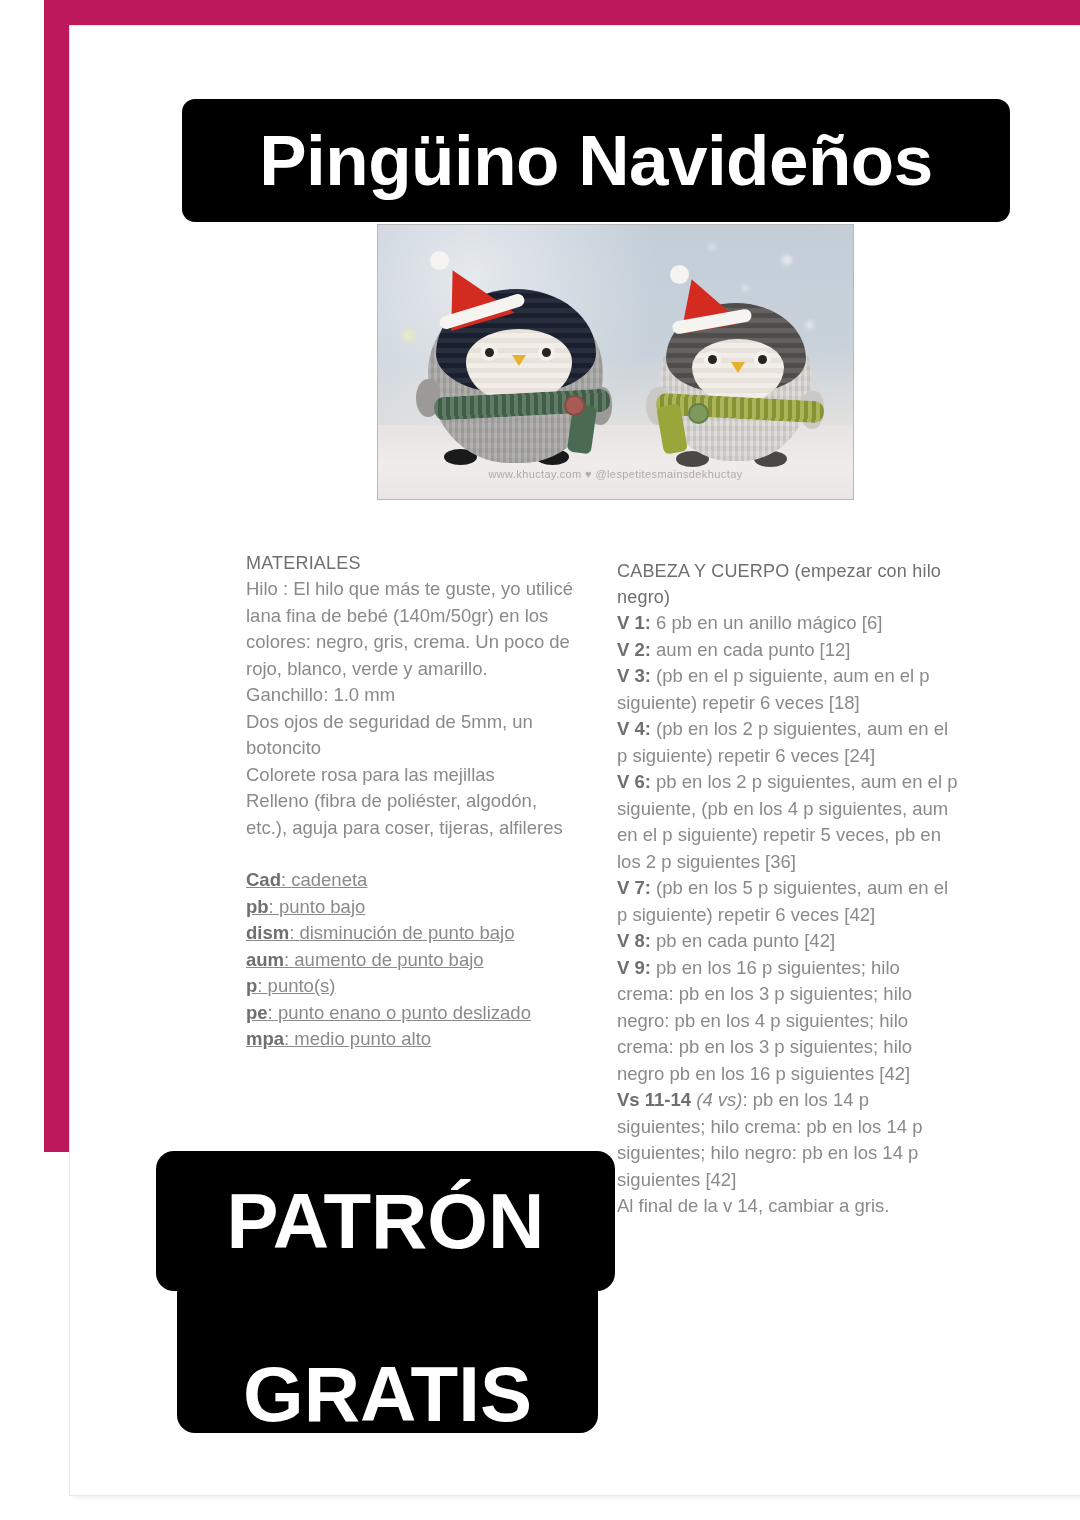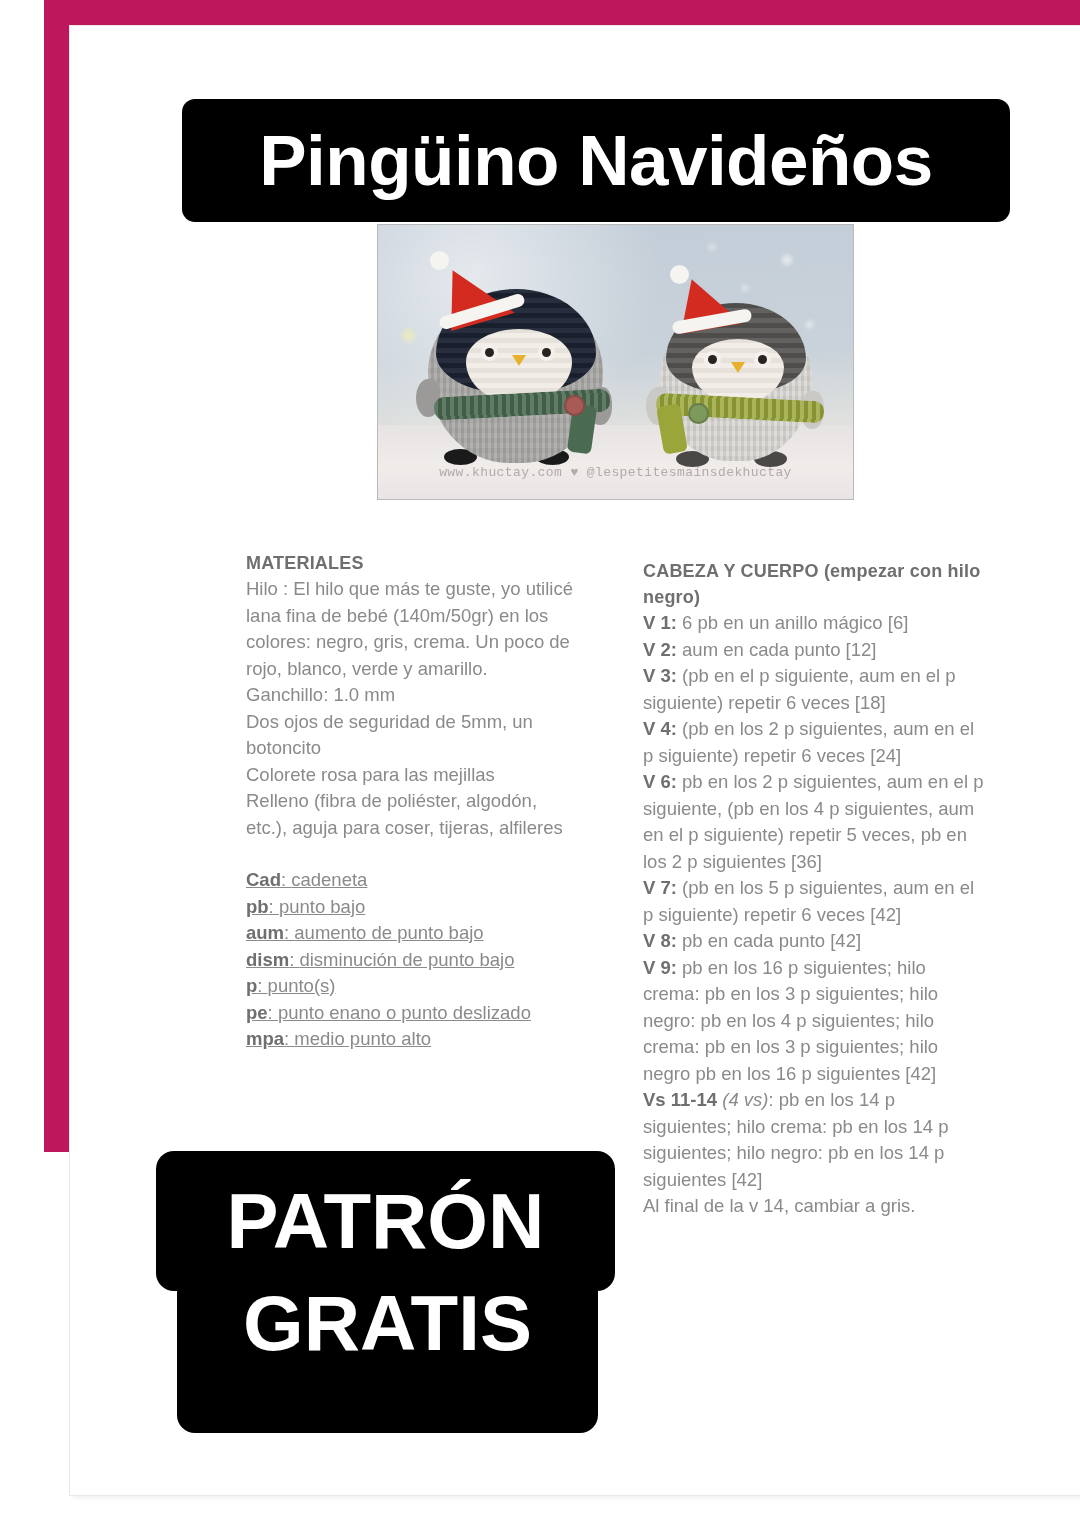--- a/index.html
+++ b/index.html
@@ -162,42 +162,42 @@
     width: 19px; height: 19px;
     border-radius: 50%;
     background: #f6f4f1;
   }
 
   .watermark {
     position: absolute;
     left: 0; right: 0;
     bottom: 19px;
     text-align: center;
-    font-size: 13px;
+    font-size: 11px;
     color: rgba(120,105,105,0.5);
     letter-spacing: 0.4px;
     filter: blur(0.7px);
-    font-family: Liberation Mono, monospace;
+    font-family: Liberation Sans, sans-serif;
   }
 
   
   .col {
     position: absolute;
     color: #8a8a8a;
     font-size: 18.5px;
     line-height: 26.5px;
     font-family: "Liberation Sans", sans-serif;
   }
   .col-left  { left: 176px; top: 524px; width: 336px; }
-  .col-right { left: 573px; top: 532px; width: 344px; }
+  .col-right { left: 547px; top: 532px; width: 344px; }
 
   .col h3 {
     margin: 0;
     font-size: 18px;
-    font-weight: bold;
+    font-weight: normal;
     color: #6f6f6f;
     line-height: 26px;
     letter-spacing: 0.2px;
   }
   .col p {
     margin: 0;
   }
   .col .gap  { height: 14px; }
   .col .gap2 { height: 12px; }
   .col b, .col strong {
@@ -222,21 +222,21 @@
   }
   .badge-bottom {
     position: absolute;
     left: 107px;
     top: 1242px;
     width: 421px;
     height: 165px;
     background: #000000;
     border-radius: 18px;
     display: flex;
-    align-items: flex-start;
+    align-items: flex-end;
     justify-content: center;
     z-index: 6;
     padding-top: 16px;
     box-sizing: border-box;
   }
   .badge-text {
     color: #ffffff;
     font-size: 78px;
     font-weight: bold;
     line-height: 1;
@@ -333,22 +333,22 @@
       <p>Dos ojos de seguridad de 5mm, un botoncito</p>
       <p>Colorete rosa para las mejillas</p>
       <p>Relleno (fibra de poliéster, algodón, etc.), aguja para coser, tijeras, alfileres</p>
 
       <div class="gap"></div>
       <div class="gap2"></div>
 
       <div class="abbr-list">
         <p><b>Cad</b>: <span>cadeneta</span></p>
         <p><b>pb</b>: <span>punto bajo</span></p>
+        <p><b>dism</b>: <span>disminución de punto bajo</span></p>
         <p><b>aum</b>: <span>aumento de punto bajo</span></p>
-        <p><b>dism</b>: <span>disminución de punto bajo</span></p>
         <p><b>p</b>: <span>punto(s)</span></p>
         <p><b>pe</b>: <span>punto enano o punto deslizado</span></p>
         <p><b>mpa</b>: <span>medio punto alto</span></p>
       </div>
     </div>
 
     <div class="col col-right">
       <h3>CABEZA Y CUERPO (empezar con hilo negro)</h3>
 
       <p><b>V 1:</b><span> 6 pb en un anillo mágico [6]</span></p>

